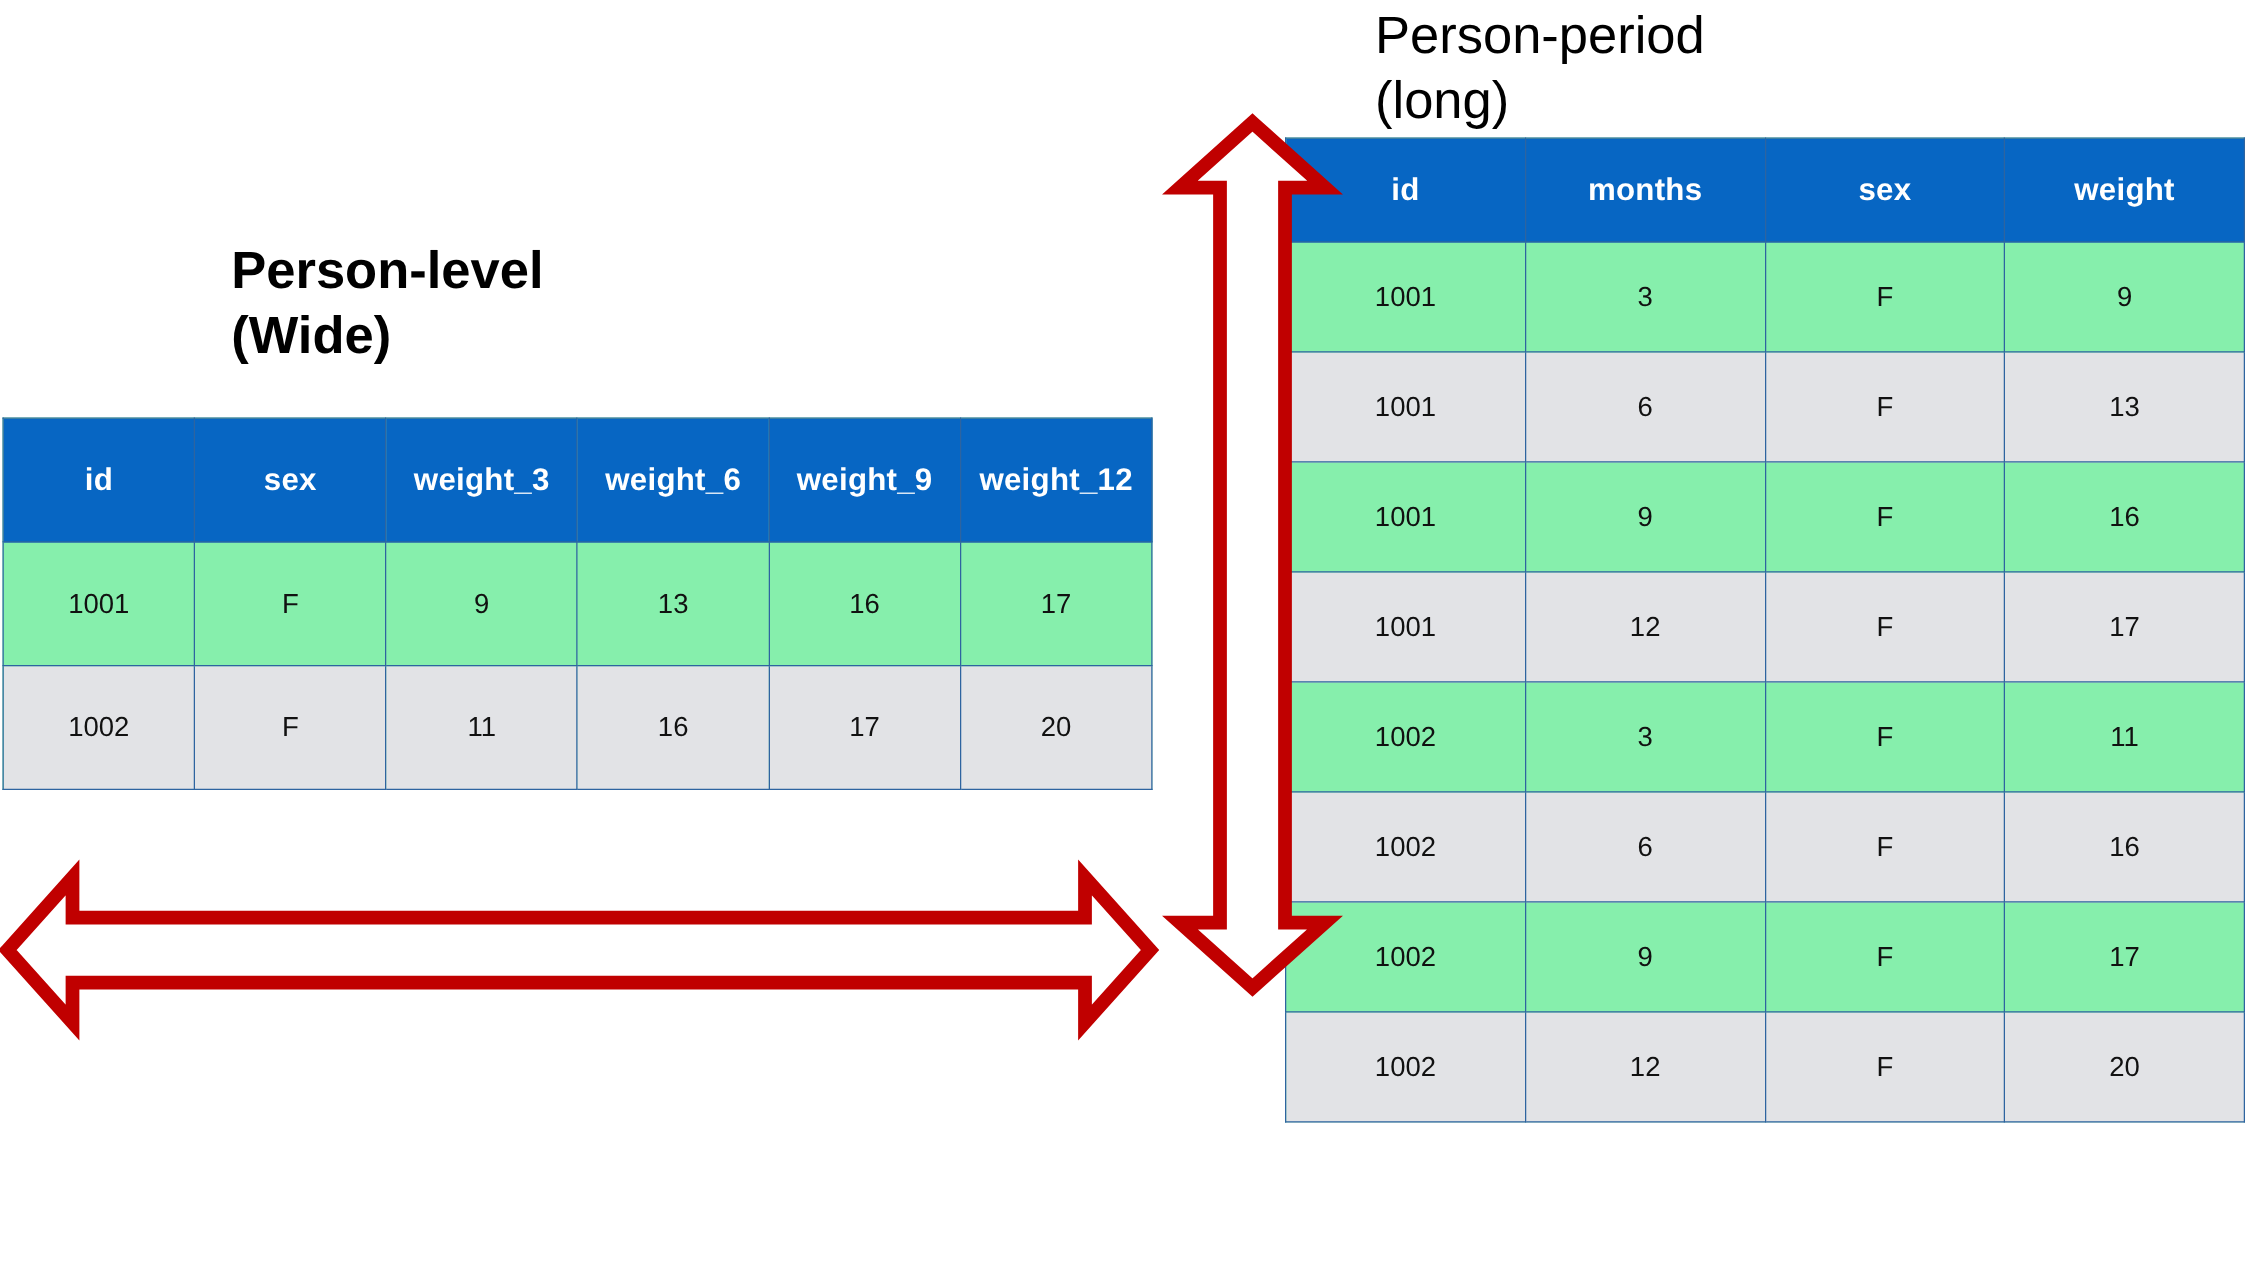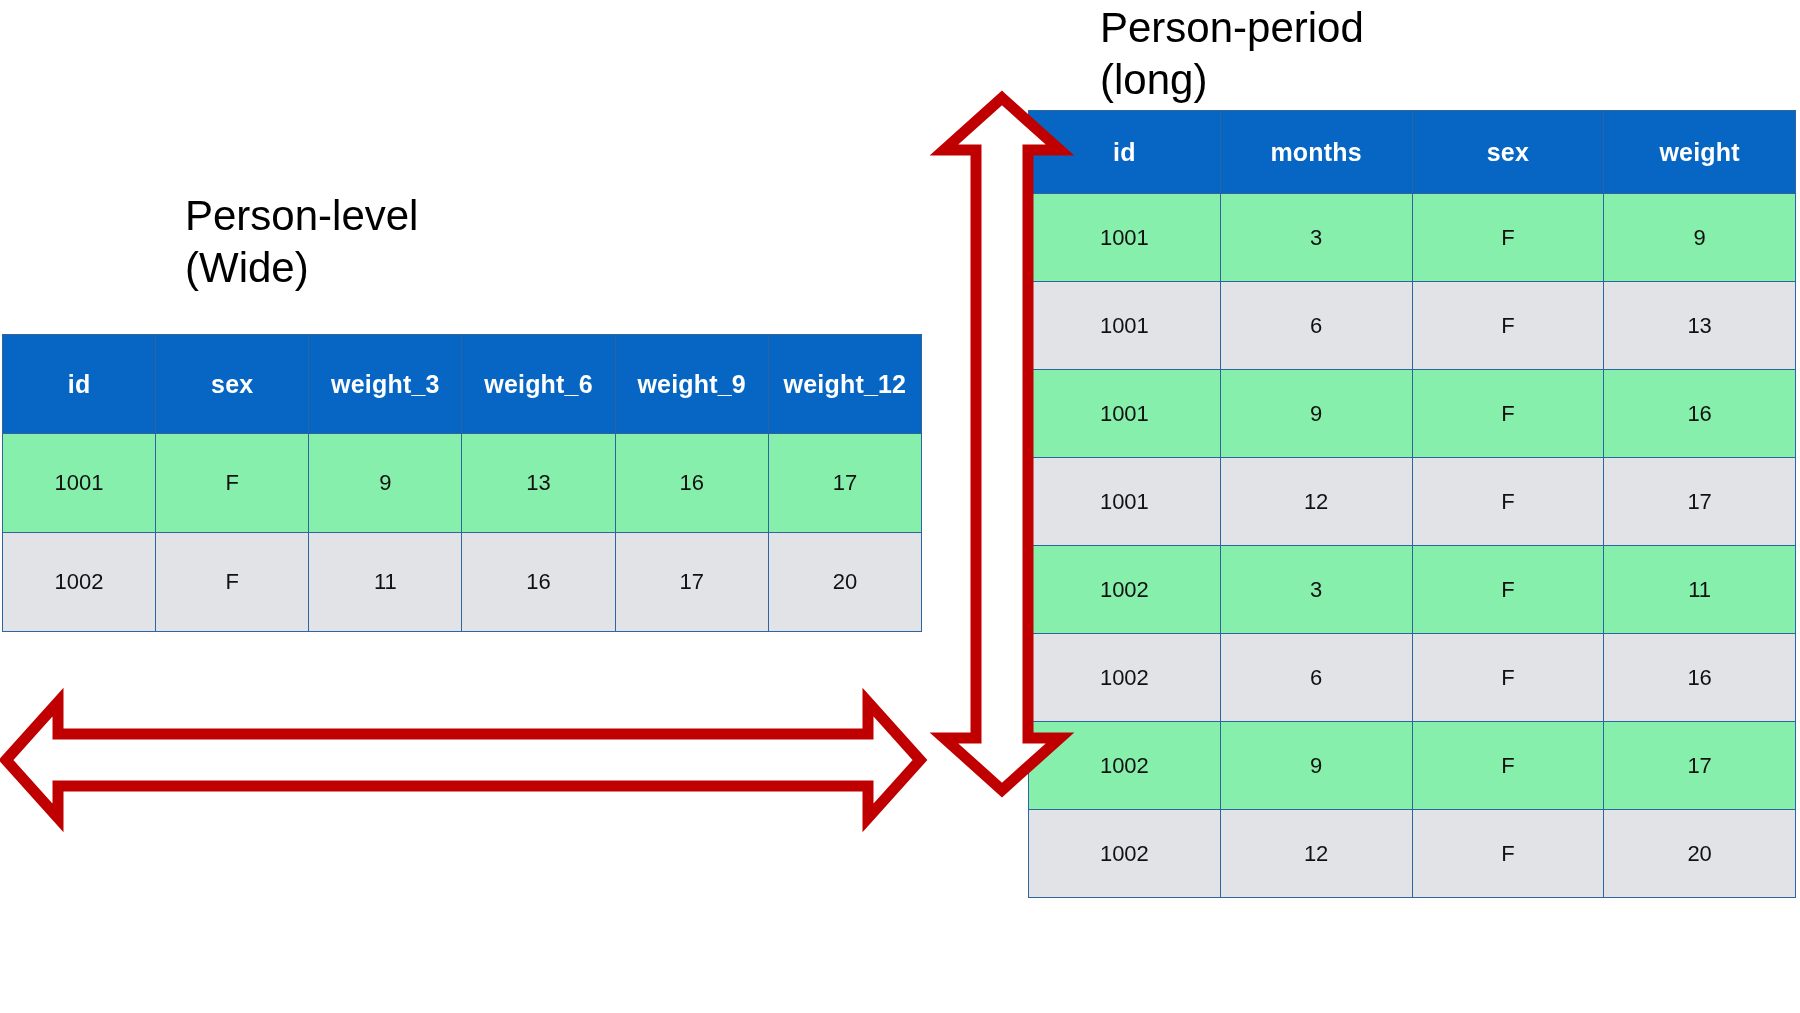--- a/index.html
+++ b/index.html
@@ -30,20 +30,21 @@
     font-size: 42px;
     line-height: 52px;
     font-weight: 400;
     color: #000000;
     white-space: pre-line;
   }
   #wide-title {
     left: 185px;
     top: 190px;
     width: 560px;
+    font-weight: bold;
   }
   #long-title {
     left: 1100px;
     top: 2px;
     width: 640px;
   }
 
   
   table.grid {
     position: absolute;

